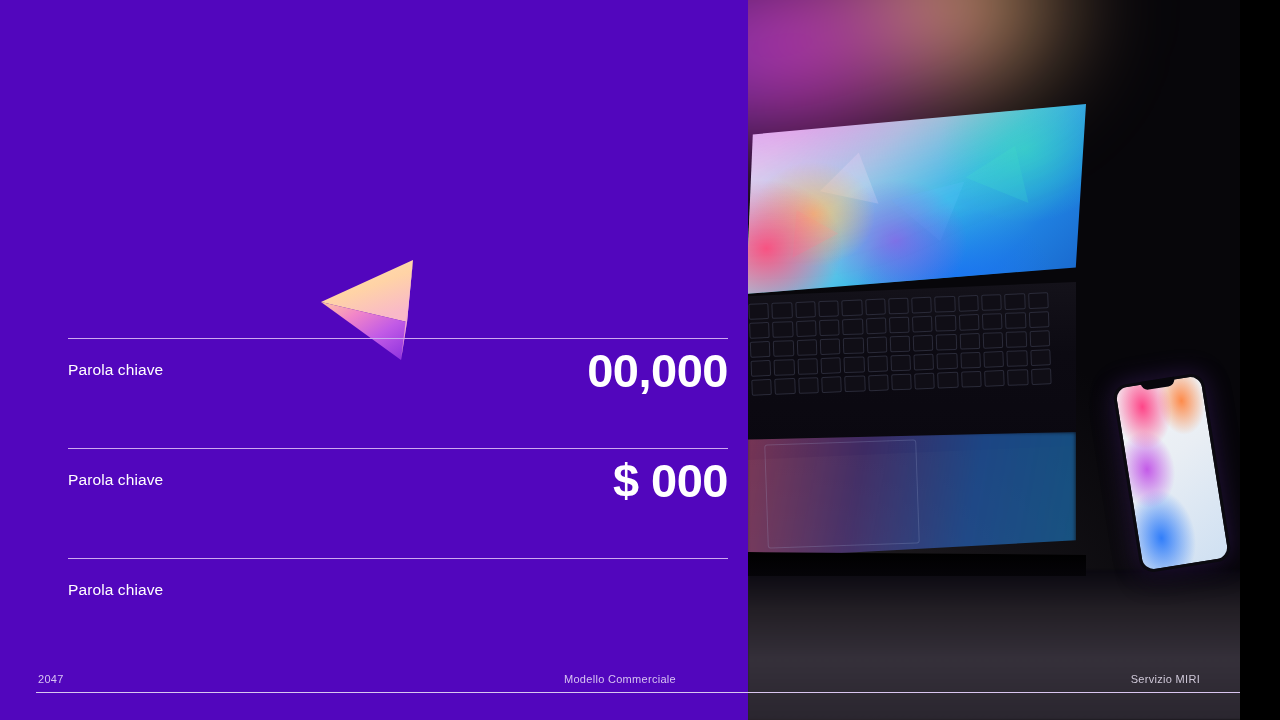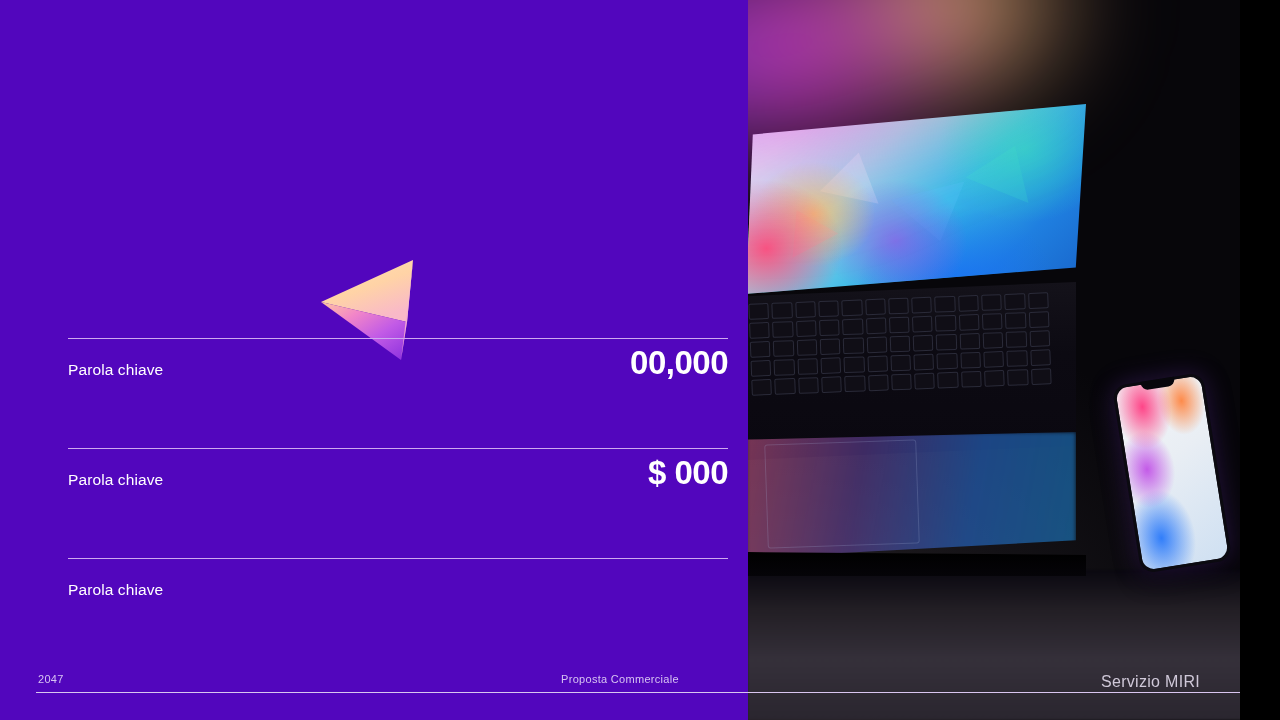--- a/index.html
+++ b/index.html
@@ -141,40 +141,40 @@
 
   
   .rows{ position:absolute; left:68px; top:338px; width:660px; z-index:7; }
   .row{ position:relative; border-top:1px solid #cfa9ef; height:110px; }
   .row-label{
     position:absolute; left:0; top:22px;
     font-size:15.5px; color:#ffffff; font-weight:400; letter-spacing:.1px;
   }
   .row-value{
     position:absolute; right:0; top:6px;
-    font-size:33px; font-weight:700; color:#fff; letter-spacing:-0.5px;
+    font-size:47px; font-weight:700; color:#fff; letter-spacing:-0.5px;
     line-height:1.1;
   }
 
   
   .footer-line{
     position:absolute; left:36px; top:692px; width:1204px; height:1px;
     background:#d9c6f0; z-index:9;
   }
   .f-left{
     position:absolute; left:38px; top:673px; z-index:9;
     font-size:11px; color:#d7c3f2; letter-spacing:.3px;
   }
   .f-center{
     position:absolute; left:0; right:0; top:673px; text-align:center; z-index:9;
     font-size:11px; color:#d7c3f2; letter-spacing:.3px;
   }
   .f-right{
     position:absolute; right:40px; top:673px; z-index:9;
-    font-size:16px; color:#cfc8d8; letter-spacing:.3px;
+    font-size:11px; color:#cfc8d8; letter-spacing:.3px;
   }
 </style>
 </head>
 <body>
 
 <div class="slide">
 
   <div class="photo">
     <div class="photo-base"></div>
     <div class="desk"></div>
@@ -320,16 +320,16 @@
       <div class="row-label">Parola chiave</div>
       <div class="row-value">$ 000</div>
     </div>
     <div class="row">
       <div class="row-label">Parola chiave</div>
     </div>
   </div>
 
   <div class="footer-line"></div>
   <div class="f-left">2047</div>
-  <div class="f-center">Proposta Commerciale</div>
+  <div class="f-center">Modello Commerciale</div>
   <div class="f-right">Servizio MIRI</div>
 
 </div>
 
 </body></html>

